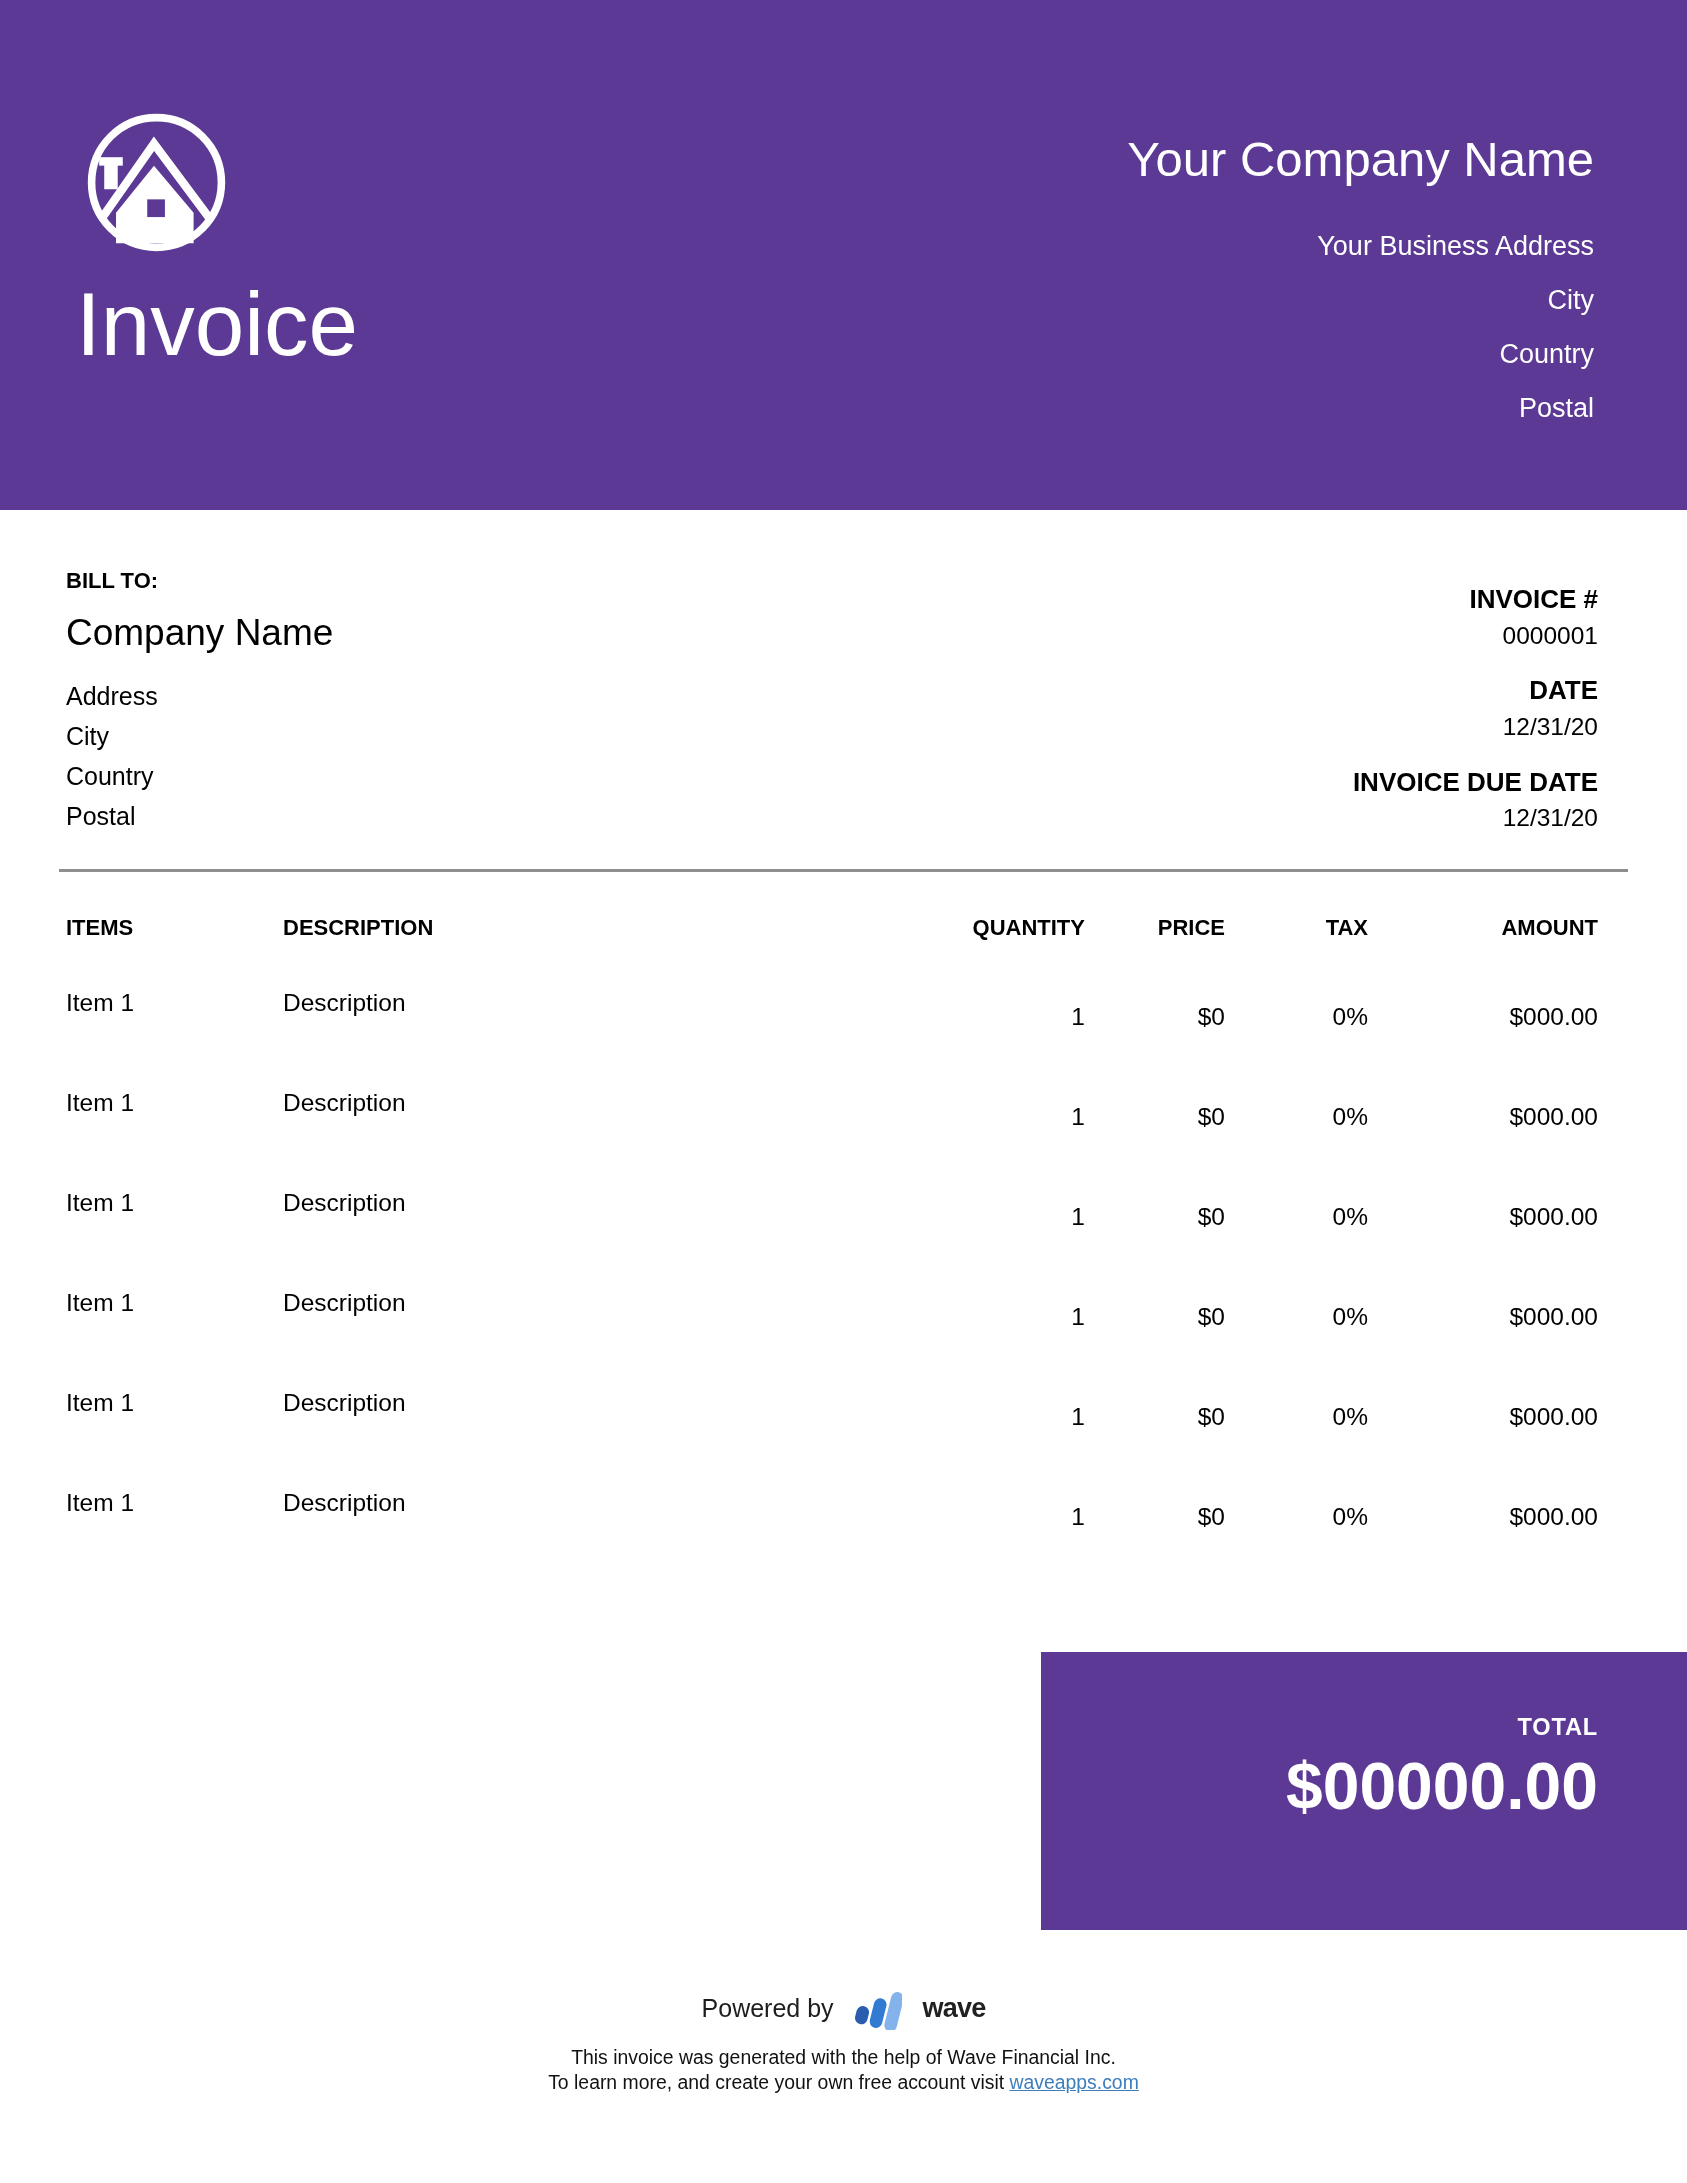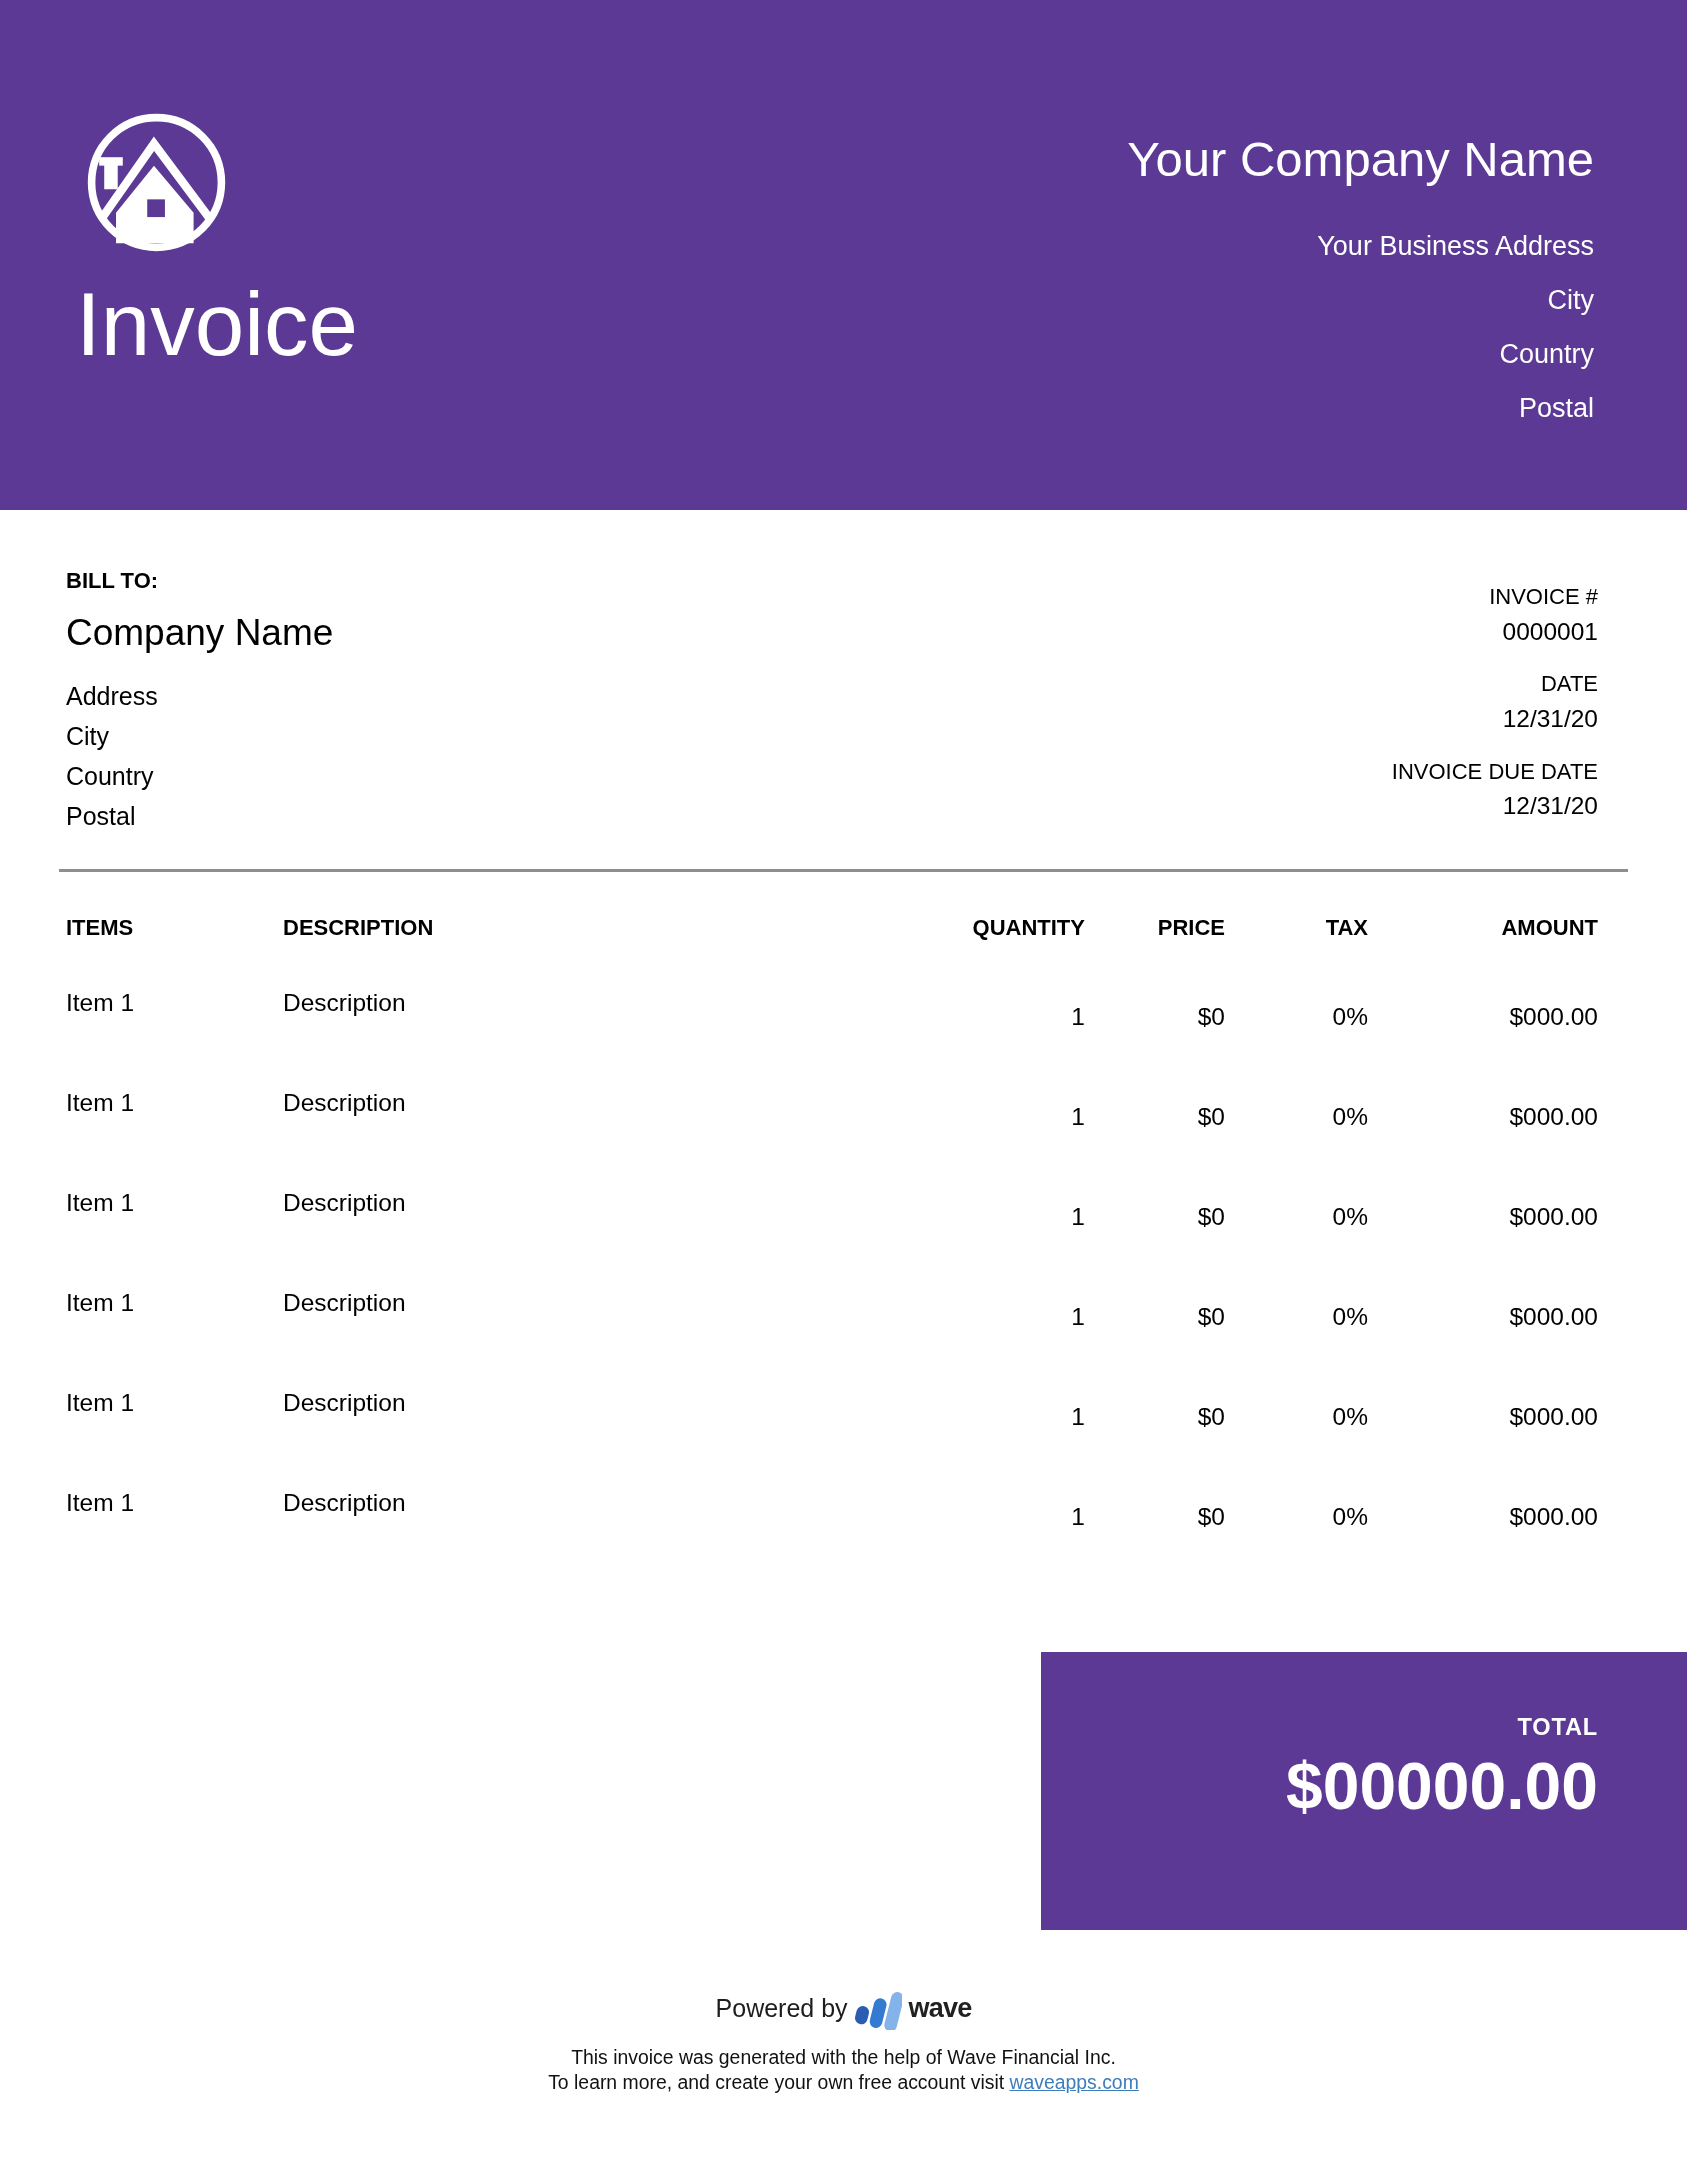--- a/index.html
+++ b/index.html
@@ -16,21 +16,21 @@
   .company-name { font-size:49px; font-weight:normal; line-height:1; }
   .company-addr { margin-top:35px; font-size:27px; line-height:54px; font-weight:400; }
 
   
   .bill-to { position:absolute; left:66px; top:570px; }
   .bill-label { font-size:22px; font-weight:bold; line-height:1; margin-bottom:22px; }
   .bill-company { font-size:37px; line-height:1; margin-bottom:25px; }
   .bill-line { font-size:25px; line-height:40px; }
 
   .meta { position:absolute; right:89px; top:586px; text-align:right; }
-  .meta-label { font-size:22px; font-weight:normal; line-height:1; margin-bottom:11.8px; }
+  .meta-label { font-size:26px; font-weight:bold; line-height:1; margin-bottom:11.8px; }
   .meta-value { font-size:24.5px; line-height:1; margin-bottom:29px; }
 
   .divider { position:absolute; left:59px; top:869px; width:1569px; height:2.5px; background:#8e8e8e; }
 
   
   .thead { position:absolute; left:0; top:915px; width:1687px; height:25px; font-size:22px; font-weight:bold; }
   .rows { position:absolute; left:0; top:981px; width:1687px; }
   .trow { position:relative; height:100px; }
   .cell { position:absolute; white-space:nowrap; }
   .col-items    { left:66px; }
@@ -45,21 +45,21 @@
   
   .summary { position:absolute; left:0; top:1652px; width:1687px; height:278px; }
   .notes-panel { position:absolute; left:0; top:0; width:1041px; height:278px; background:#E8EDFB; box-sizing:border-box; padding:39px 0 0 66px; }
   .notes-label { font-size:22px; font-weight:bold; line-height:1; margin-bottom:22px; }
   .notes-text { font-size:23.6px; line-height:31px; max-width:801px; }
   .total-panel { position:absolute; left:1041px; top:0; width:646px; height:278px; background:#5B3994; box-sizing:border-box; padding:64px 89px 0 0; text-align:right; color:#fff; }
   .total-label { font-size:23.6px; font-weight:bold; line-height:1; margin-bottom:13.5px; letter-spacing:0.8px; }
   .total-amount { font-size:66px; font-weight:bold; line-height:1; }
 
   
-  .powered { position:absolute; left:0; top:1979px; width:1687px; height:59px; display:flex; justify-content:center; align-items:center; gap:7px; }
+  .powered { position:absolute; left:0; top:1979px; width:1687px; height:59px; display:flex; justify-content:center; align-items:center; gap:21px; }
   .powered-text { font-size:25px; color:#1d1d1d; }
   .wave-mark { width:47px; height:42px; }
   .wave-word { font-size:27px; font-weight:bold; color:#212121; letter-spacing:-0.8px; }
 
   .fineprint { position:absolute; left:0; top:2045px; width:1687px; text-align:center; font-size:19.4px; line-height:25px; color:#111; }
   .fineprint a { color:#3E7DBC; text-decoration:underline; }
 </style>
 </head>
 <body>
 

